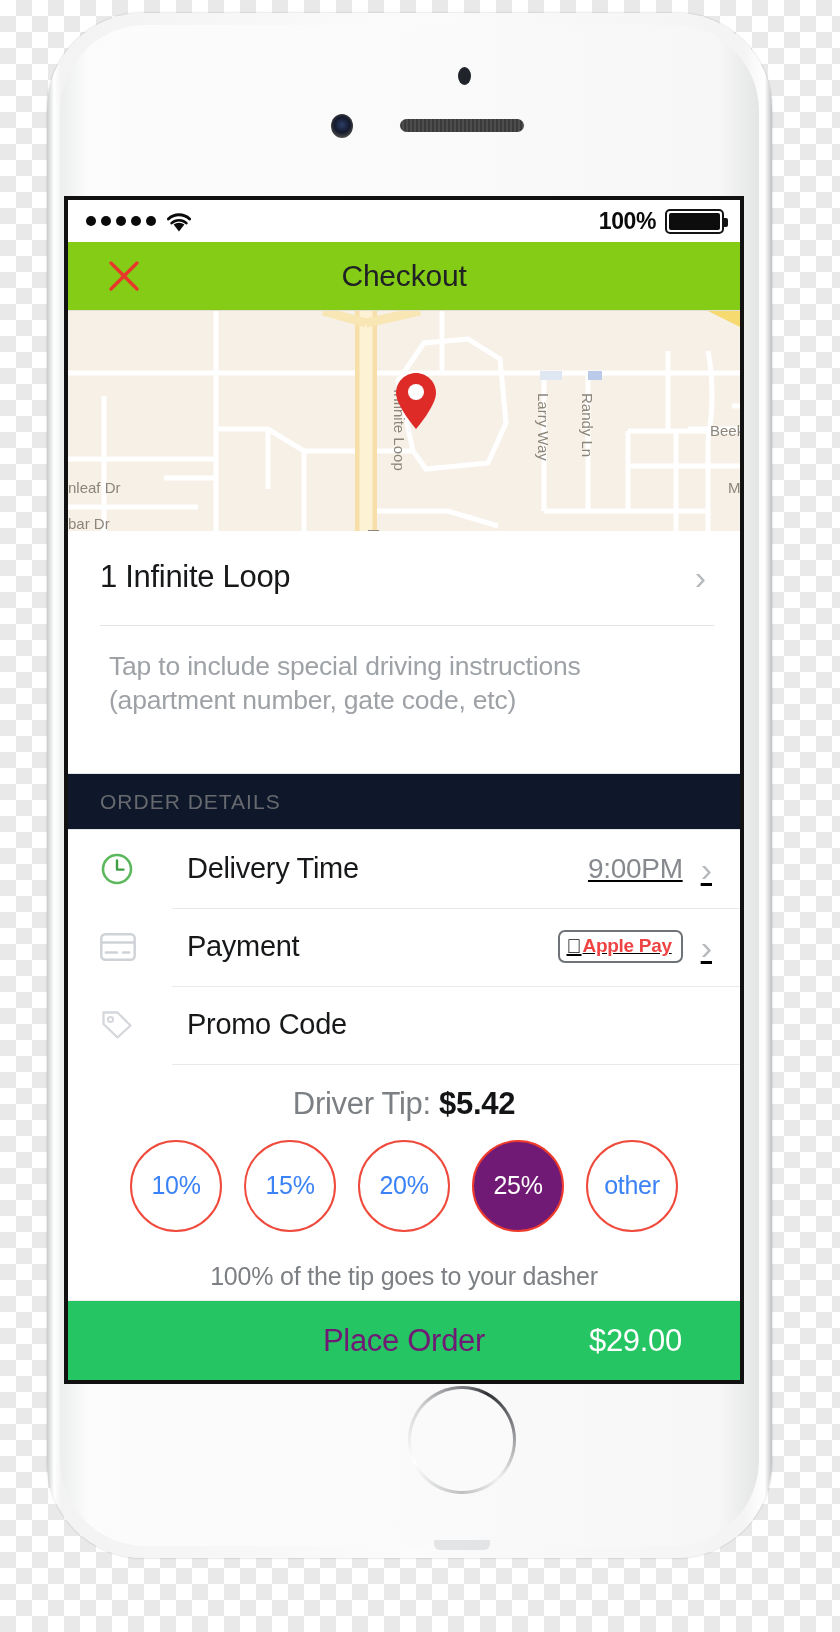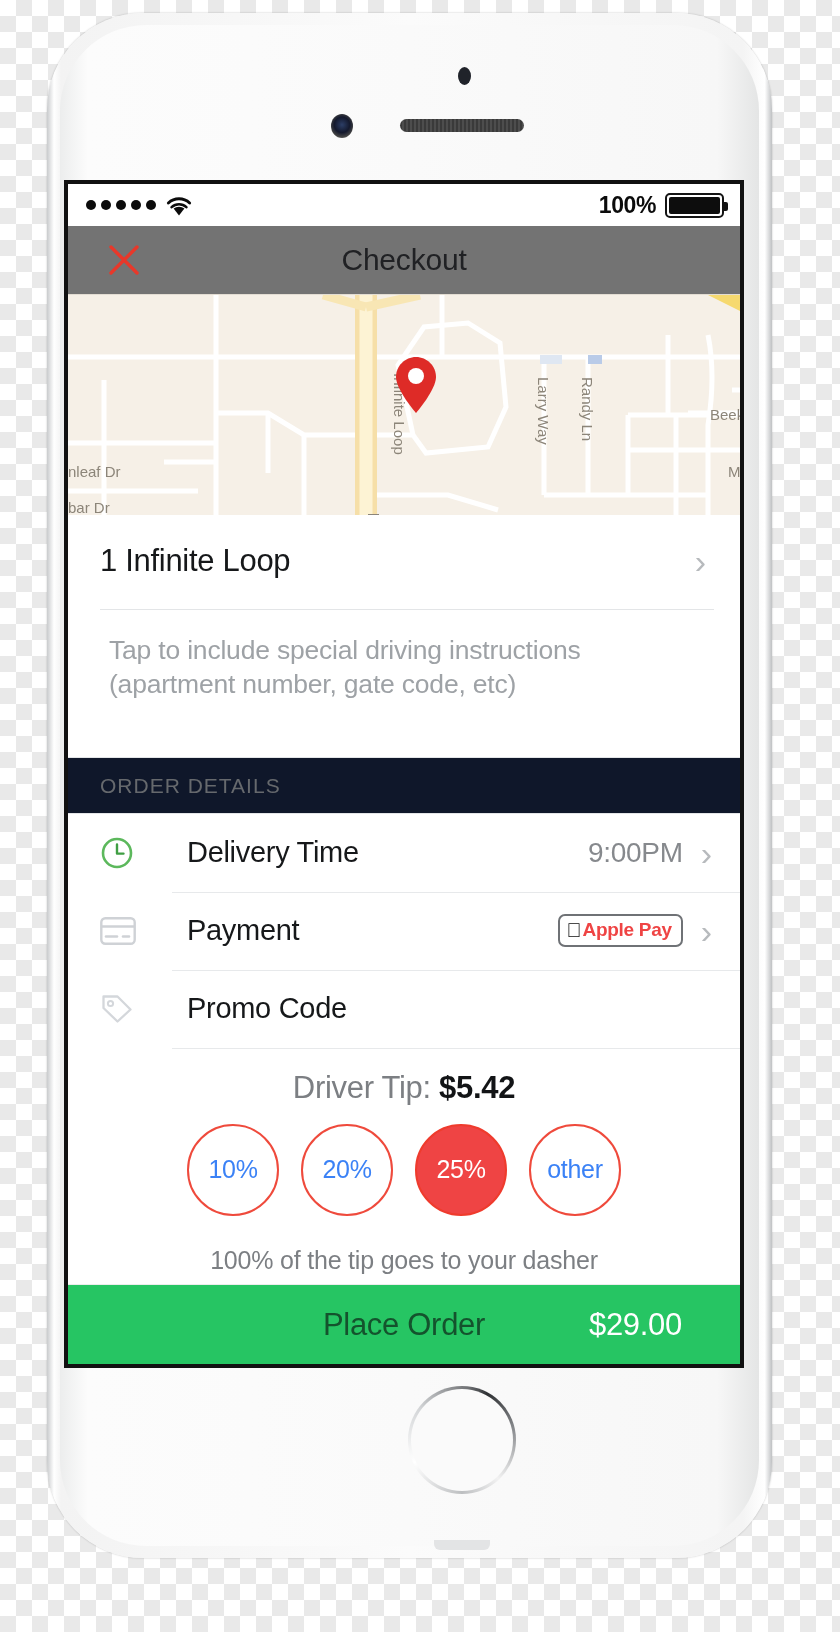--- a/index.html
+++ b/index.html
@@ -77,21 +77,21 @@
   }
   #bottom-notch {
     position: absolute; left: 374px; bottom: -4px;
     width: 56px; height: 10px; border-radius: 0 0 6px 6px;
     background: #e3e4e5;
   }
 
   
   #screen {
     position: absolute;
-    left: 64px; top: 180px;
+    left: 64px; top: 196px;
     width: 680px; height: 1188px;
     background: #ffffff;
     border: 4px solid #111111;
     overflow: hidden;
   }
 
   
   #status-bar {
     height: 42px; display: flex; align-items: center;
     padding: 0 16px 0 18px; background: #fff;
@@ -107,21 +107,21 @@
   }
   #battery-icon::after {
     content:''; position:absolute; right:-6px; top:7px; width:4px; height:9px;
     background:#141414; border-radius: 0 2px 2px 0;
   }
   #battery-fill { width: 100%; height: 100%; background: #0d0d0d; border-radius: 2px; }
 
   
   #nav-bar {
     height: 68px; display: flex; align-items: center; position: relative;
-    background: #737373;
+    background: #84cc16;
   }
   #close-button {
     position: absolute; left: 38px; top: 50%; transform: translateY(-50%);
     width: 36px; height: 36px; cursor: pointer;
   }
   #nav-title {
     width: 100%; text-align: center;
     font-size: 30px; color: #202124; font-weight: 400; letter-spacing: -0.2px;
   }
 
@@ -164,21 +164,21 @@
   .od-row {
     display: flex; align-items: center;
     padding: 0 28px 0 32px; height: 78px; background: #fff; cursor: pointer;
     position: relative;
   }
   .od-row + .od-row::before {
     content:''; position:absolute; left: 104px; right: 0; top: 0; height: 1px; background: #e7e9eb;
   }
   .od-icon { width: 52px; display: flex; align-items: center; }
   .od-label { font-size: 29px; color: #16181a; letter-spacing: -0.3px; margin-left: 35px; }
-  .od-right { margin-left: auto; display: flex; align-items: center; gap: 18px; }
+  .od-right { margin-left: auto; display: flex; align-items: center; gap: 18px; text-decoration: underline; }
   .od-value { font-size: 28px; color: #86898d; letter-spacing: -0.3px; }
   #apple-pay-badge {
     border: 2px solid #6f7276; border-radius: 7px;
     padding: 3px 9px 4px 7px; display: flex; align-items: center; gap: 1px;
     background: #fff;
   }
   #apple-pay-badge .apple-glyph { font-size: 20px; line-height: 1; color: #0b0b0b; }
   #apple-pay-badge .pay-word { font-size: 19px; font-weight: 700; color: #ef4444; letter-spacing: -0.3px; }
 
   
@@ -191,33 +191,33 @@
     font-size: 31px; color: #7c7f83; letter-spacing: -0.3px;
   }
   #tip-amount-line b { color: #121416; font-weight: 700; }
   #tip-options { display: flex; justify-content: center; gap: 22px; padding: 4px 18px 0; }
   .tip-chip {
     width: 92px; height: 92px; border-radius: 50%;
     border: 2px solid #ef4a3c; background: #fff;
     display: flex; align-items: center; justify-content: center;
     font-size: 25px; color: #3b82f6; cursor: pointer; letter-spacing: -0.3px;
   }
-  .tip-chip.selected { background: #ef4444; border-color: #ef3b2d; color: #fff; }
+  .tip-chip.selected { background: #701a75; border-color: #ef3b2d; color: #fff; }
   #tip-note {
     text-align: center; padding: 30px 0 26px;
     font-size: 25px; color: #7c7f83; letter-spacing: -0.2px;
   }
 
   
   #place-order-bar {
     position: absolute; left: 0; right: 0; bottom: 0; height: 80px;
     background: #26c563; display: flex; align-items: center; justify-content: center;
     cursor: pointer; border-top: 1px solid #ececec;
   }
-  #place-order-label { font-size: 31px; color: #14532d; letter-spacing: -0.3px; }
+  #place-order-label { font-size: 31px; color: #701a75; letter-spacing: -0.3px; }
   #place-order-total { font-size: 31px; color: #fff; letter-spacing: -0.3px; position: absolute; right: 58px; }
 
   .map-label { font-size: 15px; fill: #8c8579; font-family: "Liberation Sans", sans-serif; }
 </style>
 </head>
 <body>
 
 <div id="phone">
   <div id="phone-inner">
 
@@ -387,20 +387,21 @@
     <span class="od-right"></span>
   </div>
 
   <div id="tip-section">
     <div id="tip-amount-line">
       <span>Driver Tip:</span>
       <b>$5.42</b>
     </div>
     <div id="tip-options">
       <div class="tip-chip">10%</div>
+      <div class="tip-chip">15%</div>
       <div class="tip-chip">20%</div>
       <div class="tip-chip selected">25%</div>
       <div class="tip-chip">other</div>
     </div>
     <div id="tip-note">100% of the tip goes to your dasher</div>
   </div>
 
   <div id="place-order-bar">
     <span id="place-order-label">Place Order</span>
     <span id="place-order-total">$29.00</span>

